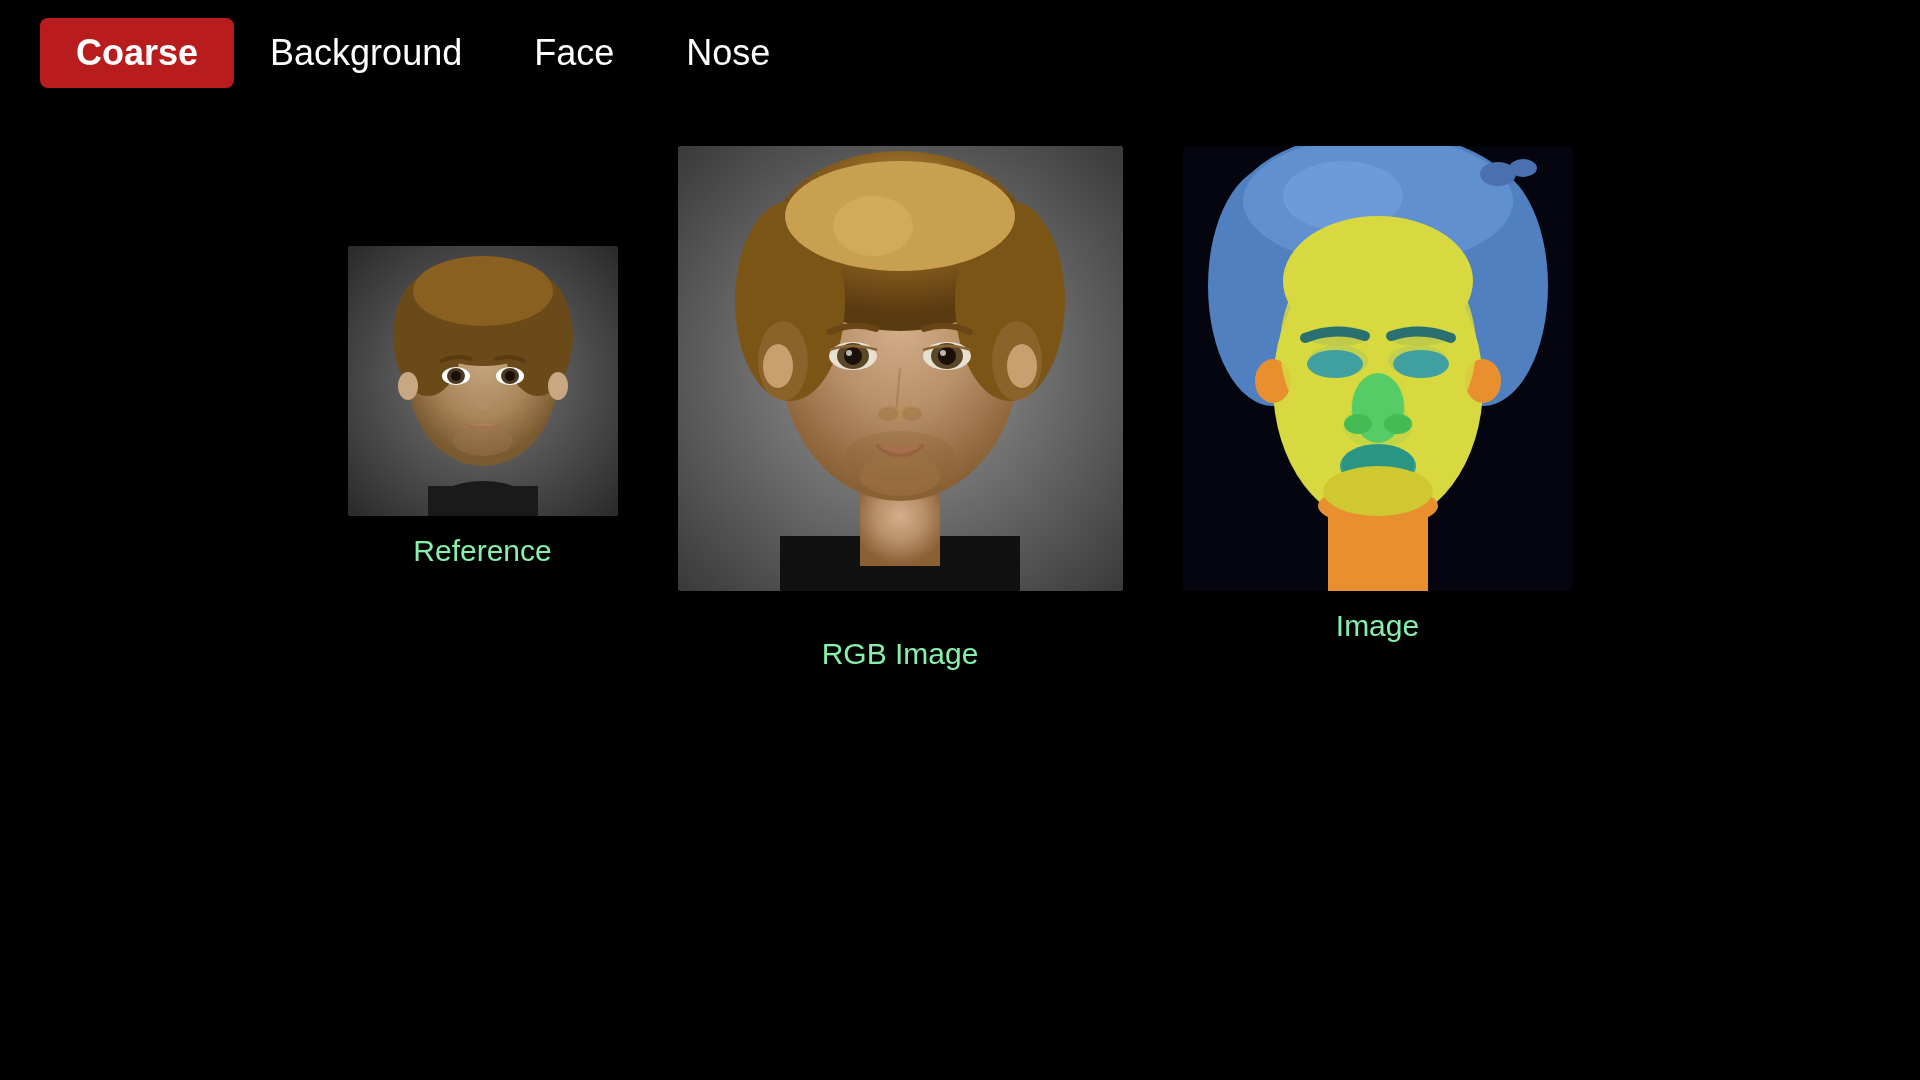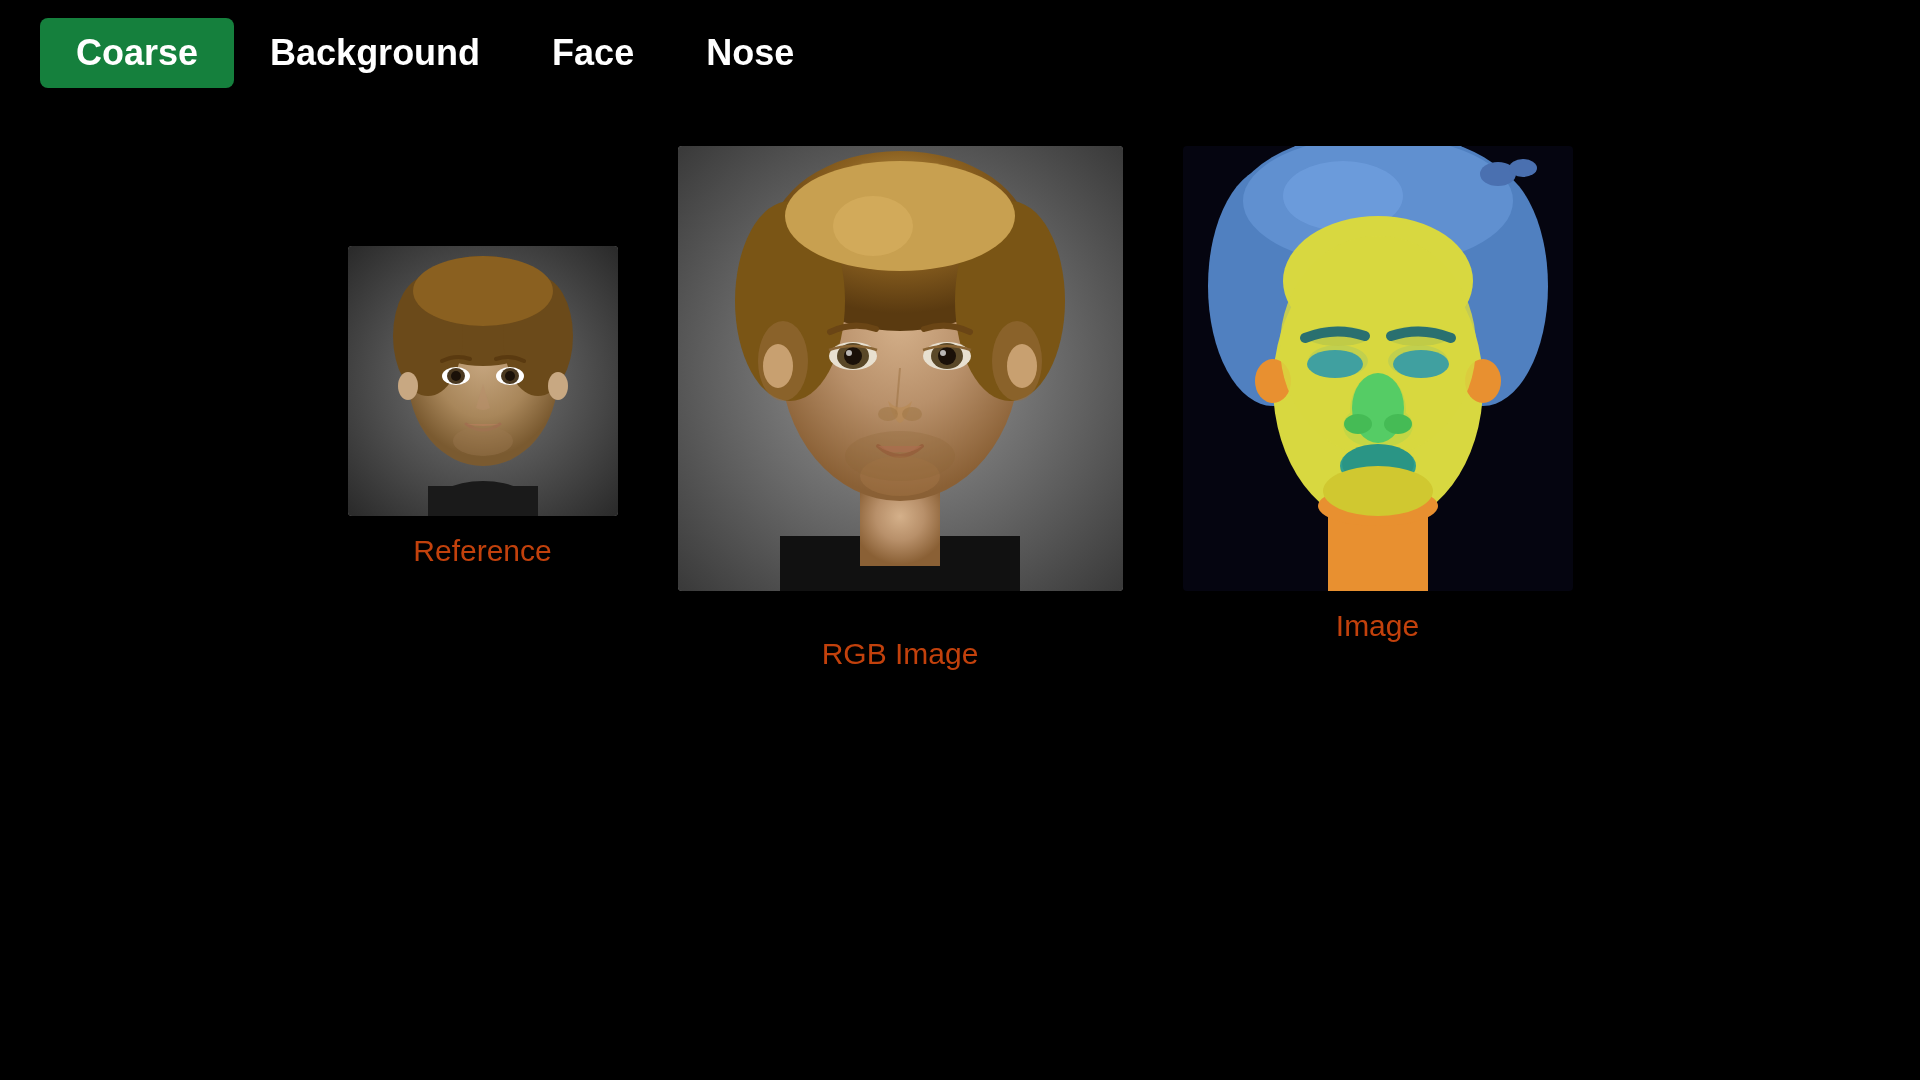--- a/index.html
+++ b/index.html
@@ -16,29 +16,29 @@
     
     .top-nav {
       display: flex;
       align-items: center;
       padding: 18px 40px;
       gap: 0;
     }
 
     .nav-tab {
       font-size: 36px;
-      font-weight: 700;
+      font-weight: 400;
       padding: 14px 36px;
       cursor: pointer;
       color: #fff;
       border-radius: 8px;
     }
 
     .nav-tab.active {
-      background: #15803d;
+      background: #b91c1c;
       color: #fff;
       font-weight: 600;
     }
 
     
     .main-content {
       display: flex;
       align-items: flex-start;
       justify-content: center;
       padding-top: 40px;
@@ -89,21 +89,21 @@
     .mask-image {
       width: 390px;
       height: 445px;
       border-radius: 4px;
       overflow: hidden;
       position: relative;
     }
 
     .image-label {
       font-size: 30px;
-      color: #c2410c;
+      color: #86efac;
       margin-top: 18px;
       text-align: left;
     }
   </style>
 </head>
 <body>
 
 <nav class="top-nav">
   <div class="nav-tab active">Coarse</div>
   <div class="nav-tab">Background</div>

